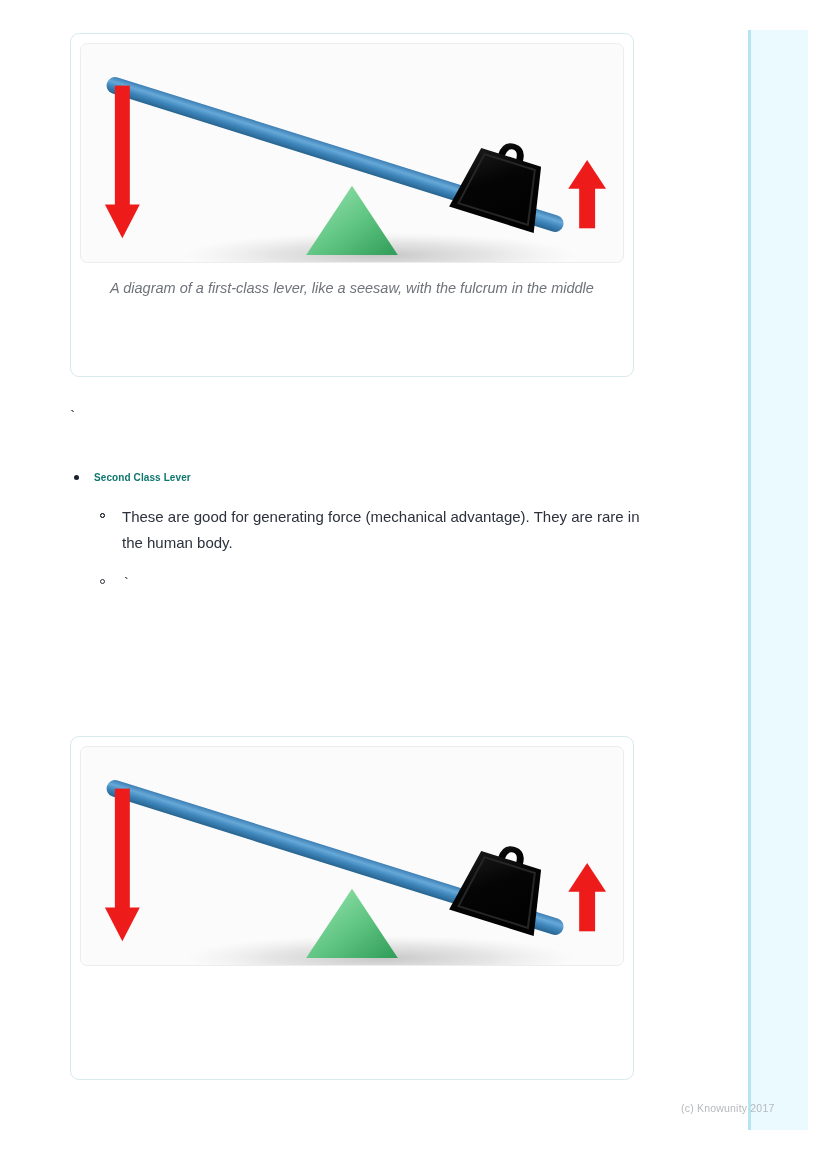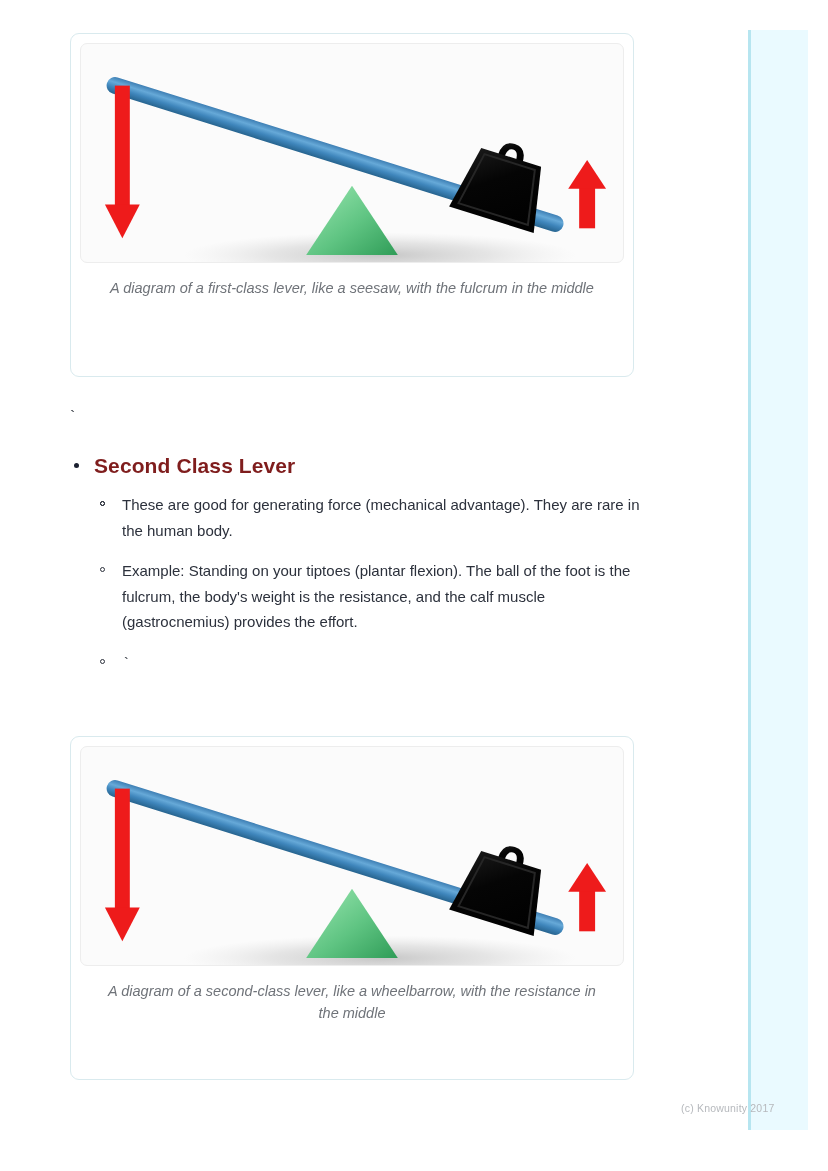--- a/index.html
+++ b/index.html
@@ -104,25 +104,26 @@
   .l1-bullet {
     position: absolute;
     left: 12px;
     top: 8px;
     width: 5px;
     height: 5px;
     border-radius: 50%;
     background: #1b2030;
   }
   .l1-title {
-    font-size: 21px;
+    font-size: 10px;
     font-weight: bold;
-    color: #7f1d1d;
+    color: #0f766e;
     line-height: 22px;
     letter-spacing: 0.1px;
+    margin-top: 12px;
   }
 
   .l2-list {
     margin: 11px 0 0 0;
     padding: 0;
     list-style: none;
   }
   .l2-item {
     position: relative;
     padding-left: 28px;
@@ -232,24 +233,20 @@
       <ul class="l2-list">
         <li class="l2-item">
           <span class="l2-bullet"></span>
         </li>
         <li class="l2-item">
           <span class="l2-bullet"></span>
           <span>These are good for generating force (mechanical advantage). They are rare in the human body.</span>
         </li>
         <li class="l2-item">
           <span class="l2-bullet"></span>
-          <span>Example: Standing on your tiptoes (plantar flexion). The ball of the foot is the fulcrum, the body's weight is the resistance, and the calf muscle (gastrocnemius) provides the effort.</span>
-        </li>
-        <li class="l2-item">
-          <span class="l2-bullet"></span>
           <span class="l2-tick">`</span>
         </li>
       </ul>
     </li>
   </ul>
 
   <div class="figure-card second">
     <div class="figure-panel">
       <svg class="lever-svg" viewBox="0 0 544 220" preserveAspectRatio="none">
         <defs>
@@ -294,18 +291,17 @@
           <rect x="34" y="42" width="15" height="128"></rect>
           <polygon points="24,162 59,162 41.5,196"></polygon>
         </g>
 
         <g fill="#ee1b1b">
           <rect x="500" y="138" width="16" height="48"></rect>
           <polygon points="489,146 527,146 508,117"></polygon>
         </g>
       </svg>
     </div>
-    <div class="figure-caption">A diagram of a second-class lever, like a wheelbarrow, with the resistance in the middle</div>
   </div>
 
 </div>
 
 <div class="footer">(c) Knowunity 2017</div>
 
 </body></html>

